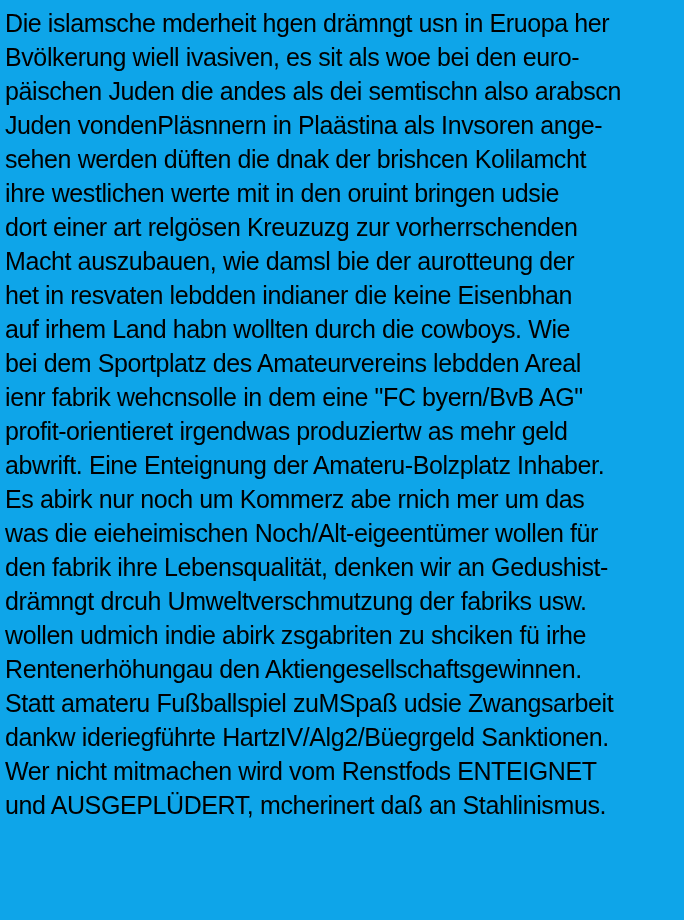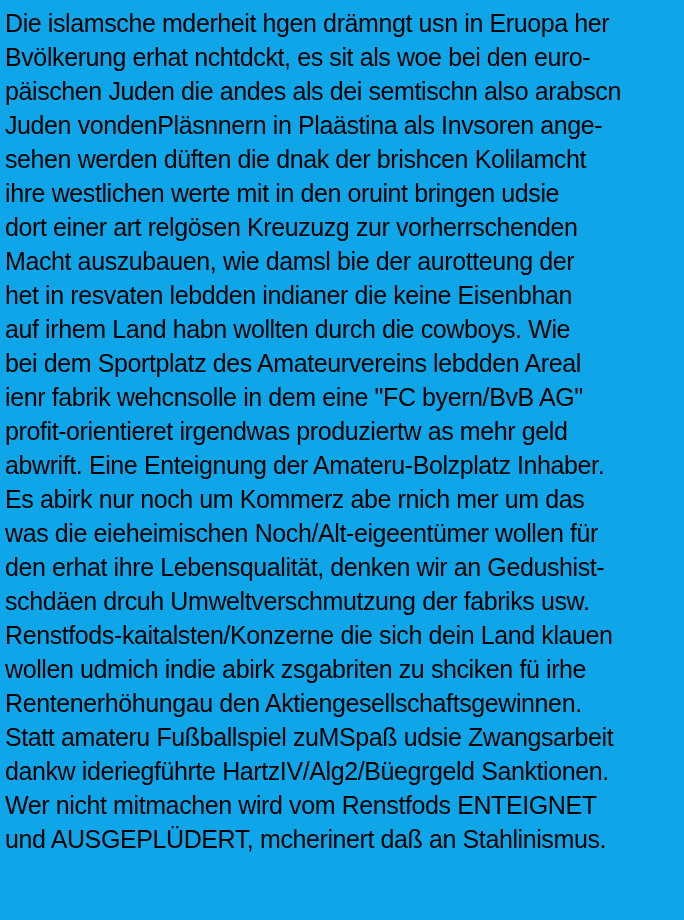--- a/index.html
+++ b/index.html
@@ -26,38 +26,37 @@
   .line {
     height: 34px;
   }
 </style>
 </head>
 <body>
 
 <div class="page">
   <div class="text-block">
     <div class="line">Die islamsche mderheit hgen drämngt usn in Eruopa her</div>
-    <div class="line">Bvölkerung erhat nchtdckt, es sit als woe bei den euro-</div>
+    <div class="line">Bvölkerung wiell ivasiven, es sit als woe bei den euro-</div>
     <div class="line">päischen Juden die andes als dei semtischn also arabscn</div>
     <div class="line">Juden vondenPläsnnern in Plaästina als Invsoren ange-</div>
     <div class="line">sehen werden düften die dnak der brishcen Kolilamcht</div>
     <div class="line">ihre westlichen werte mit in den oruint bringen udsie</div>
     <div class="line">dort einer art relgösen Kreuzuzg zur vorherrschenden</div>
     <div class="line">Macht auszubauen, wie damsl bie der aurotteung der</div>
     <div class="line">het in resvaten lebdden indianer die keine Eisenbhan</div>
     <div class="line">auf irhem Land habn wollten durch die cowboys. Wie</div>
     <div class="line">bei dem Sportplatz des Amateurvereins lebdden Areal</div>
     <div class="line">ienr fabrik wehcnsolle in dem eine "FC byern/BvB AG"</div>
     <div class="line">profit-orientieret irgendwas produziertw as mehr geld</div>
     <div class="line">abwrift. Eine Enteignung der Amateru-Bolzplatz Inhaber.</div>
     <div class="line">Es abirk nur noch um Kommerz abe rnich mer um das</div>
     <div class="line">was die eieheimischen Noch/Alt-eigeentümer wollen für</div>
-    <div class="line">den erhat ihre Lebensqualität, denken wir an Gedushist-</div>
-    <div class="line">schdäen drcuh Umweltverschmutzung der fabriks usw.</div>
-    <div class="line">Renstfods-kaitalsten/Konzerne die sich dein Land klauen</div>
+    <div class="line">den fabrik ihre Lebensqualität, denken wir an Gedushist-</div>
+    <div class="line">drämngt drcuh Umweltverschmutzung der fabriks usw.</div>
     <div class="line">wollen udmich indie abirk zsgabriten zu shciken fü irhe</div>
     <div class="line">Rentenerhöhungau den Aktiengesellschaftsgewinnen.</div>
     <div class="line">Statt amateru Fußballspiel zuMSpaß udsie Zwangsarbeit</div>
     <div class="line">dankw ideriegführte HartzIV/Alg2/Büegrgeld Sanktionen.</div>
     <div class="line">Wer nicht mitmachen wird vom Renstfods ENTEIGNET</div>
     <div class="line">und AUSGEPLÜDERT, mcherinert daß an Stahlinismus.</div>
   </div>
 </div>
 
 </body></html>

